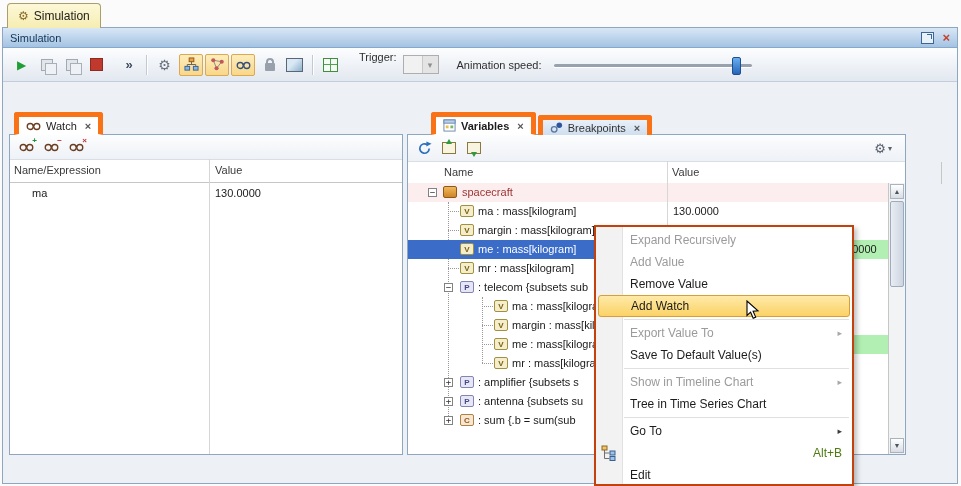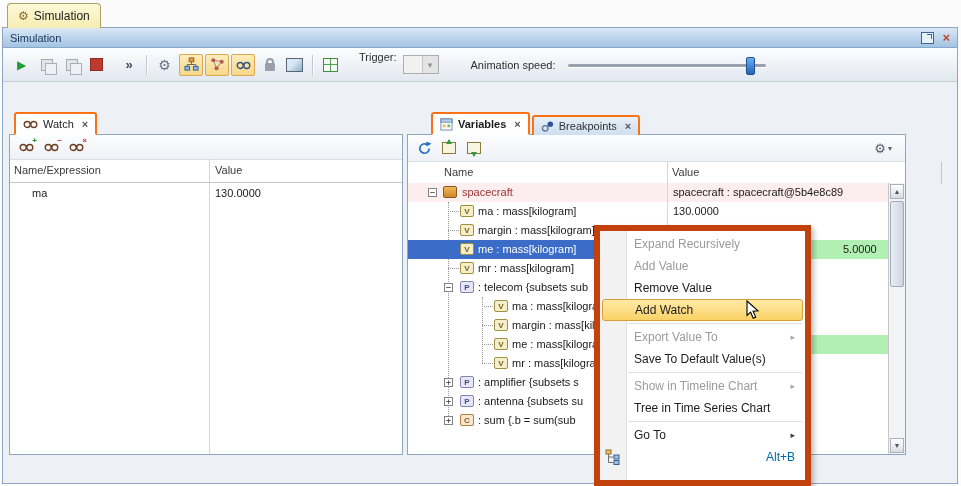--- a/index.html
+++ b/index.html
@@ -45,35 +45,35 @@
   .glyph-lock::before{content:"";position:absolute;left:1px;top:-5px;width:8px;height:6px;box-sizing:border-box;
     border:2px solid #98a0ac;border-bottom:none;border-radius:4px 4px 0 0}
   .glyph-photo{width:15px;height:12px;border:1px solid #5a6575;background:linear-gradient(135deg,#d8e8f4 40%,#8cb0cc)}
   .glyph-table{width:13px;height:12px;border:1px solid #3f8f3f;background:#f4faf4;position:relative}
   .glyph-table::before{content:"";position:absolute;left:0;right:0;top:5px;border-top:1px solid #55a055}
   .glyph-table::after{content:"";position:absolute;left:6px;top:0;bottom:0;border-left:1px solid #55a055}
   .trigger-label{margin:0 6px 16px 16px}
   .combo{width:36px;height:19px;box-sizing:border-box;background:#f1f1f1;border:1px solid #aeaeae;display:flex}
   .combo-arrow{margin-left:auto;width:15px;border-left:1px solid #c8c8c8;background:#e4e4e4;color:#909090;
     font-size:9px;display:flex;align-items:center;justify-content:center}
-  .anim-label{margin:0 12px 0 32px}
+  .anim-label{margin:0 12px 0 18px}
   .slider{position:relative;width:198px;height:20px}
   .slider-track{position:absolute;left:0;right:0;top:9px;height:3px;background:#98a2ae;border-radius:2px;box-shadow:0 1px 0 #fff}
   .slider-thumb{position:absolute;left:178px;top:2px;width:7px;height:16px;
     background:linear-gradient(#6aaef0,#2565b8);border:1px solid #1c4e92;border-radius:2px}
 
   
   .panel{position:absolute;top:84px;box-sizing:border-box}
   #watch-panel{left:6px;width:394px;height:343px}
   #vars-panel{left:404px;width:499px;height:343px}
   .ptabs{position:absolute;left:0;top:0;height:23px;display:flex;align-items:flex-end;z-index:2}
   #watch-panel .ptabs{padding-left:5px}
   #vars-panel .ptabs{padding-left:24px}
   .ptab{box-sizing:border-box;display:flex;align-items:center;gap:5px;padding:0 7px;font-size:11px;
-    border:2px solid #f97316;border-radius:3px 3px 0 0;color:#1c1c1c;white-space:nowrap}
+    border:5px solid #f97316;border-radius:3px 3px 0 0;color:#1c1c1c;white-space:nowrap}
   .ptab.active{background:#fff;height:23px;border-bottom:1px solid #fff;z-index:3}
   .ptab.inactive{background:linear-gradient(#e9f0f8,#cfdeef);height:20px;border-bottom:none;margin-left:2px;color:#333}
   .ptab.bold .ptab-label{font-weight:bold}
   .tclose{color:#555;font-size:11px;font-weight:bold;margin-left:3px}
   .pbody{position:absolute;left:0;right:0;top:22px;bottom:0;border:1px solid #8fa6c0;background:#fff;box-sizing:border-box}
 
   .mini-toolbar{height:24px;border-bottom:1px solid #d9dee5;background:linear-gradient(#fcfdfe,#eef1f6);
     display:flex;align-items:center;padding:0 5px;gap:3px}
   #vars-panel .mini-toolbar{height:26px}
   .mbtn{width:22px;height:19px;display:flex;align-items:center;justify-content:center;background:none;border:none;
@@ -139,29 +139,29 @@
 
   .vscroll{position:absolute;right:0;top:48px;bottom:0;width:17px;border-left:1px solid #c6c6c6;
     background:#f2f3f5;box-sizing:border-box}
   .sarrow{position:absolute;left:1px;right:1px;height:15px;background:linear-gradient(#fefefe,#d9dde3);
     border:1px solid #aab2bd;font-size:7px;color:#4a5560;display:flex;align-items:center;justify-content:center;box-sizing:border-box}
   .sarrow.up{top:1px}.sarrow.down{bottom:1px}
   .sthumb{position:absolute;left:1px;right:1px;top:18px;height:86px;
     background:linear-gradient(90deg,#e9edf3,#ccd5e1);border:1px solid #9fabbb;border-radius:2px;box-sizing:border-box}
 
   
-  .context-menu{position:absolute;left:594px;top:225px;width:217px;height:261px;box-sizing:border-box;
-    background:#fff;border:6px solid #c2410c;box-shadow:3px 3px 5px rgba(0,0,0,.25);z-index:10;
+  .context-menu{position:absolute;left:594px;top:225px;width:260px;height:261px;box-sizing:border-box;
+    background:#fff;border:2px solid #c2410c;box-shadow:3px 3px 5px rgba(0,0,0,.25);z-index:10;
     padding:2px 0;font-size:12px;color:#1c1c1c}
   .menu-gutter{position:absolute;left:0;top:0;bottom:0;width:26px;background:#f2f2f2;border-right:1px solid #e2e2e2}
   .menu-item{position:relative;height:22px;display:flex;align-items:center;padding:0 10px 0 34px;white-space:nowrap;z-index:1}
   .menu-item.disabled{color:#9b9b9b}
   .menu-item.highlighted{margin:0 2px;padding-left:32px;border:1px solid #d89e3a;border-radius:3px;
     background:linear-gradient(#feeaa8,#fbd266);box-sizing:border-box}
-  .mi-shortcut{margin-left:auto;color:#0369a1}
+  .mi-shortcut{margin-left:auto;color:#4d7c0f}
   .sub-arrow{margin-left:auto;font-size:9px;color:#3c3c3c}
   .disabled .sub-arrow{color:#a8a8a8}
   .menu-sep{height:1px;margin:2px 3px 2px 28px;background:#e0e0e0;position:relative;z-index:1}
   .gutter-icon{position:absolute;left:5px;top:3px;width:16px;height:16px}
 
   .cursor{position:absolute;left:746px;top:300px;z-index:11}
 </style>
 </head>
 <body>
 
@@ -371,21 +371,20 @@
         <div class="tree">
           <div class="vline vline1"></div>
           <div class="vline vline2"></div>
 
           <div class="trow root">
             <div class="ncell">
               <span class="expander">−</span>
               <span class="node-icon icon-inst"></span>
               <span class="node-label">spacecraft</span>
             </div>
-            <div class="vcell">spacecraft : spacecraft@5b4e8c89</div>
           </div>
 
           <div class="trow lvl1 stub1">
             <div class="ncell">
               <span class="node-icon icon-v">V</span>
               <span class="node-label">ma : mass[kilogram]</span>
             </div>
             <div class="vcell">130.0000</div>
           </div>
 
@@ -528,18 +527,21 @@
     <div class="menu-item">
       <span class="mi-label">Go To</span>
       <span class="sub-arrow">▸</span>
     </div>
     <div class="menu-item">
       <svg class="gutter-icon">
           <use href="#sym-tree"></use>
         </svg>
       <span class="mi-shortcut">Alt+B</span>
     </div>
+    <div class="menu-item">
+      <span class="mi-label">Edit</span>
+    </div>
   </div>
 
   <svg class="cursor" width="14" height="20" viewBox="0 0 14 20">
     <path d="M1 1 L1 15.5 L4.6 12.2 L7.2 18.2 L9.7 17.1 L7.1 11.2 L12 10.8 Z" fill="#fff" stroke="#000" stroke-width="1.1"></path>
   </svg>
 </div>
 
 </body></html>

